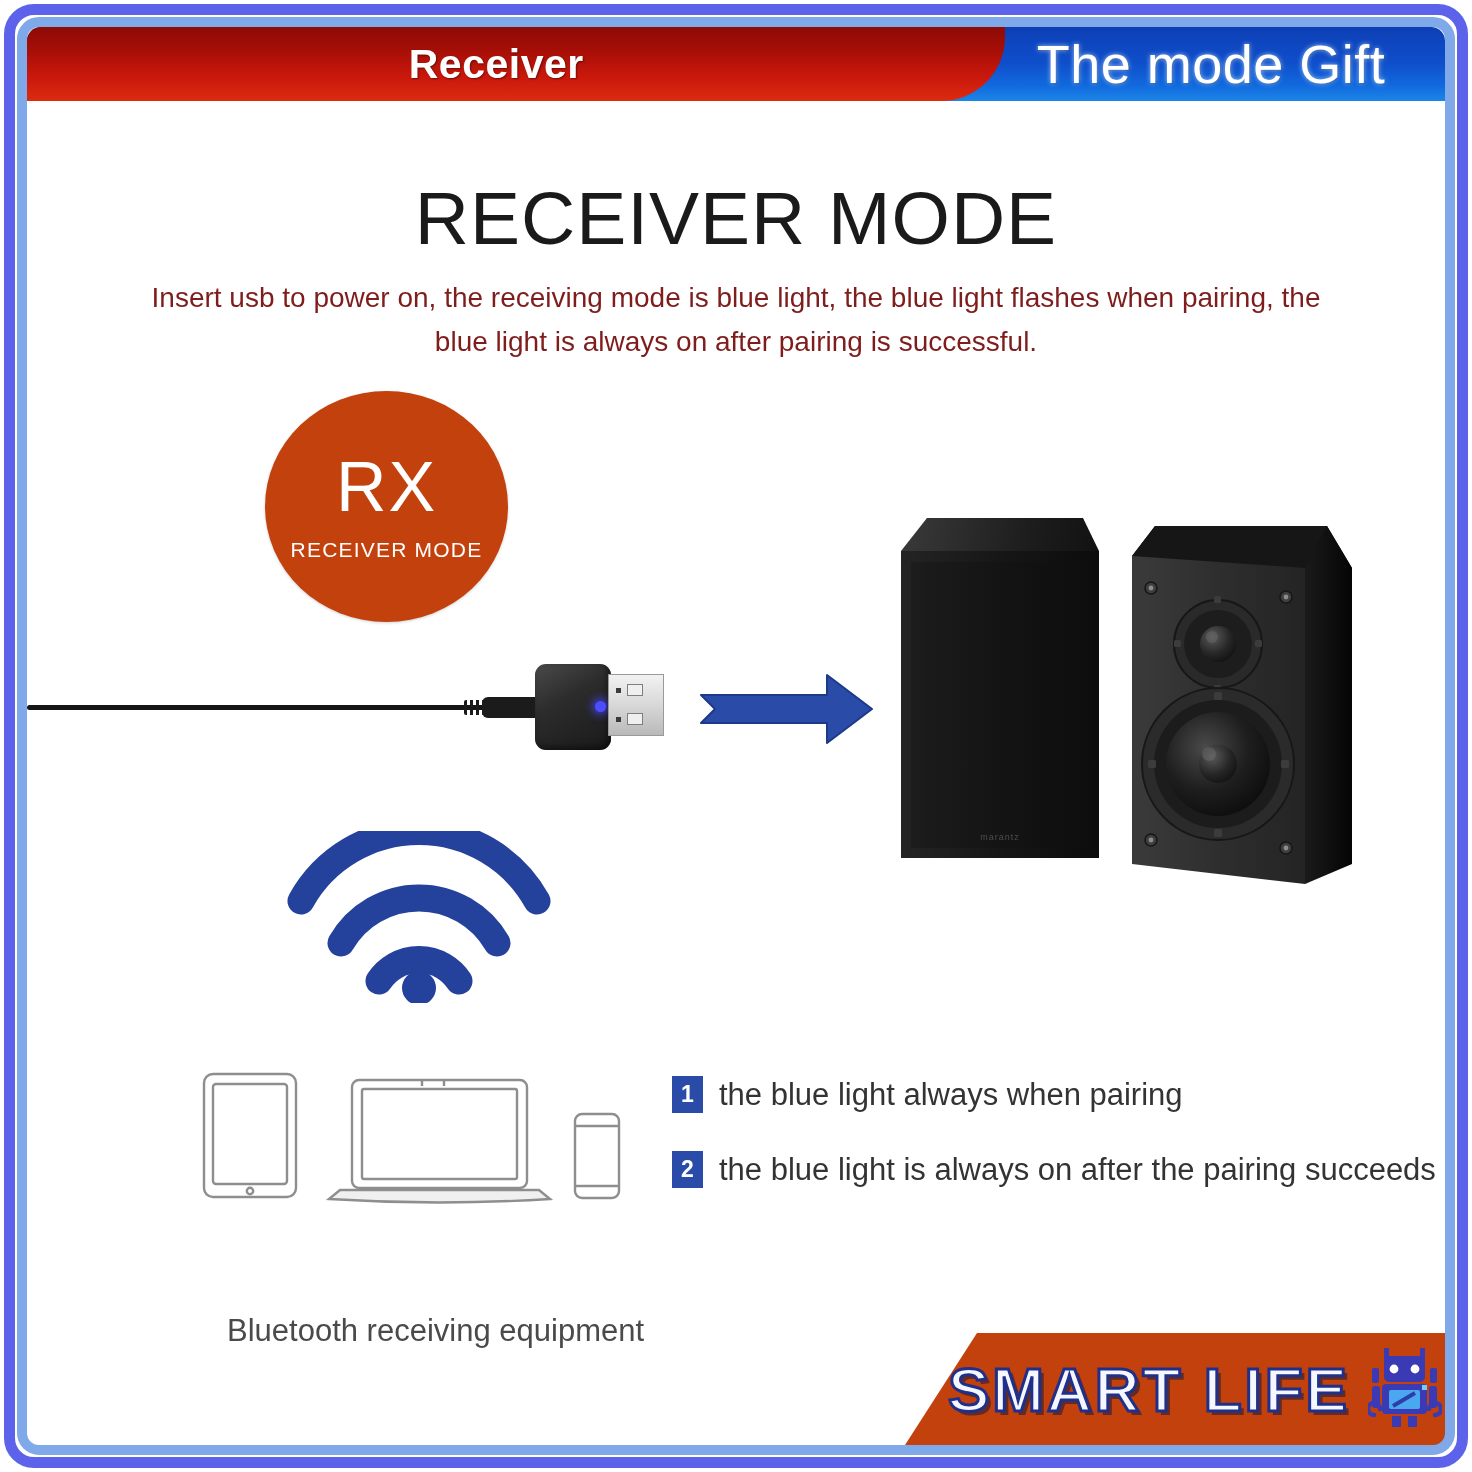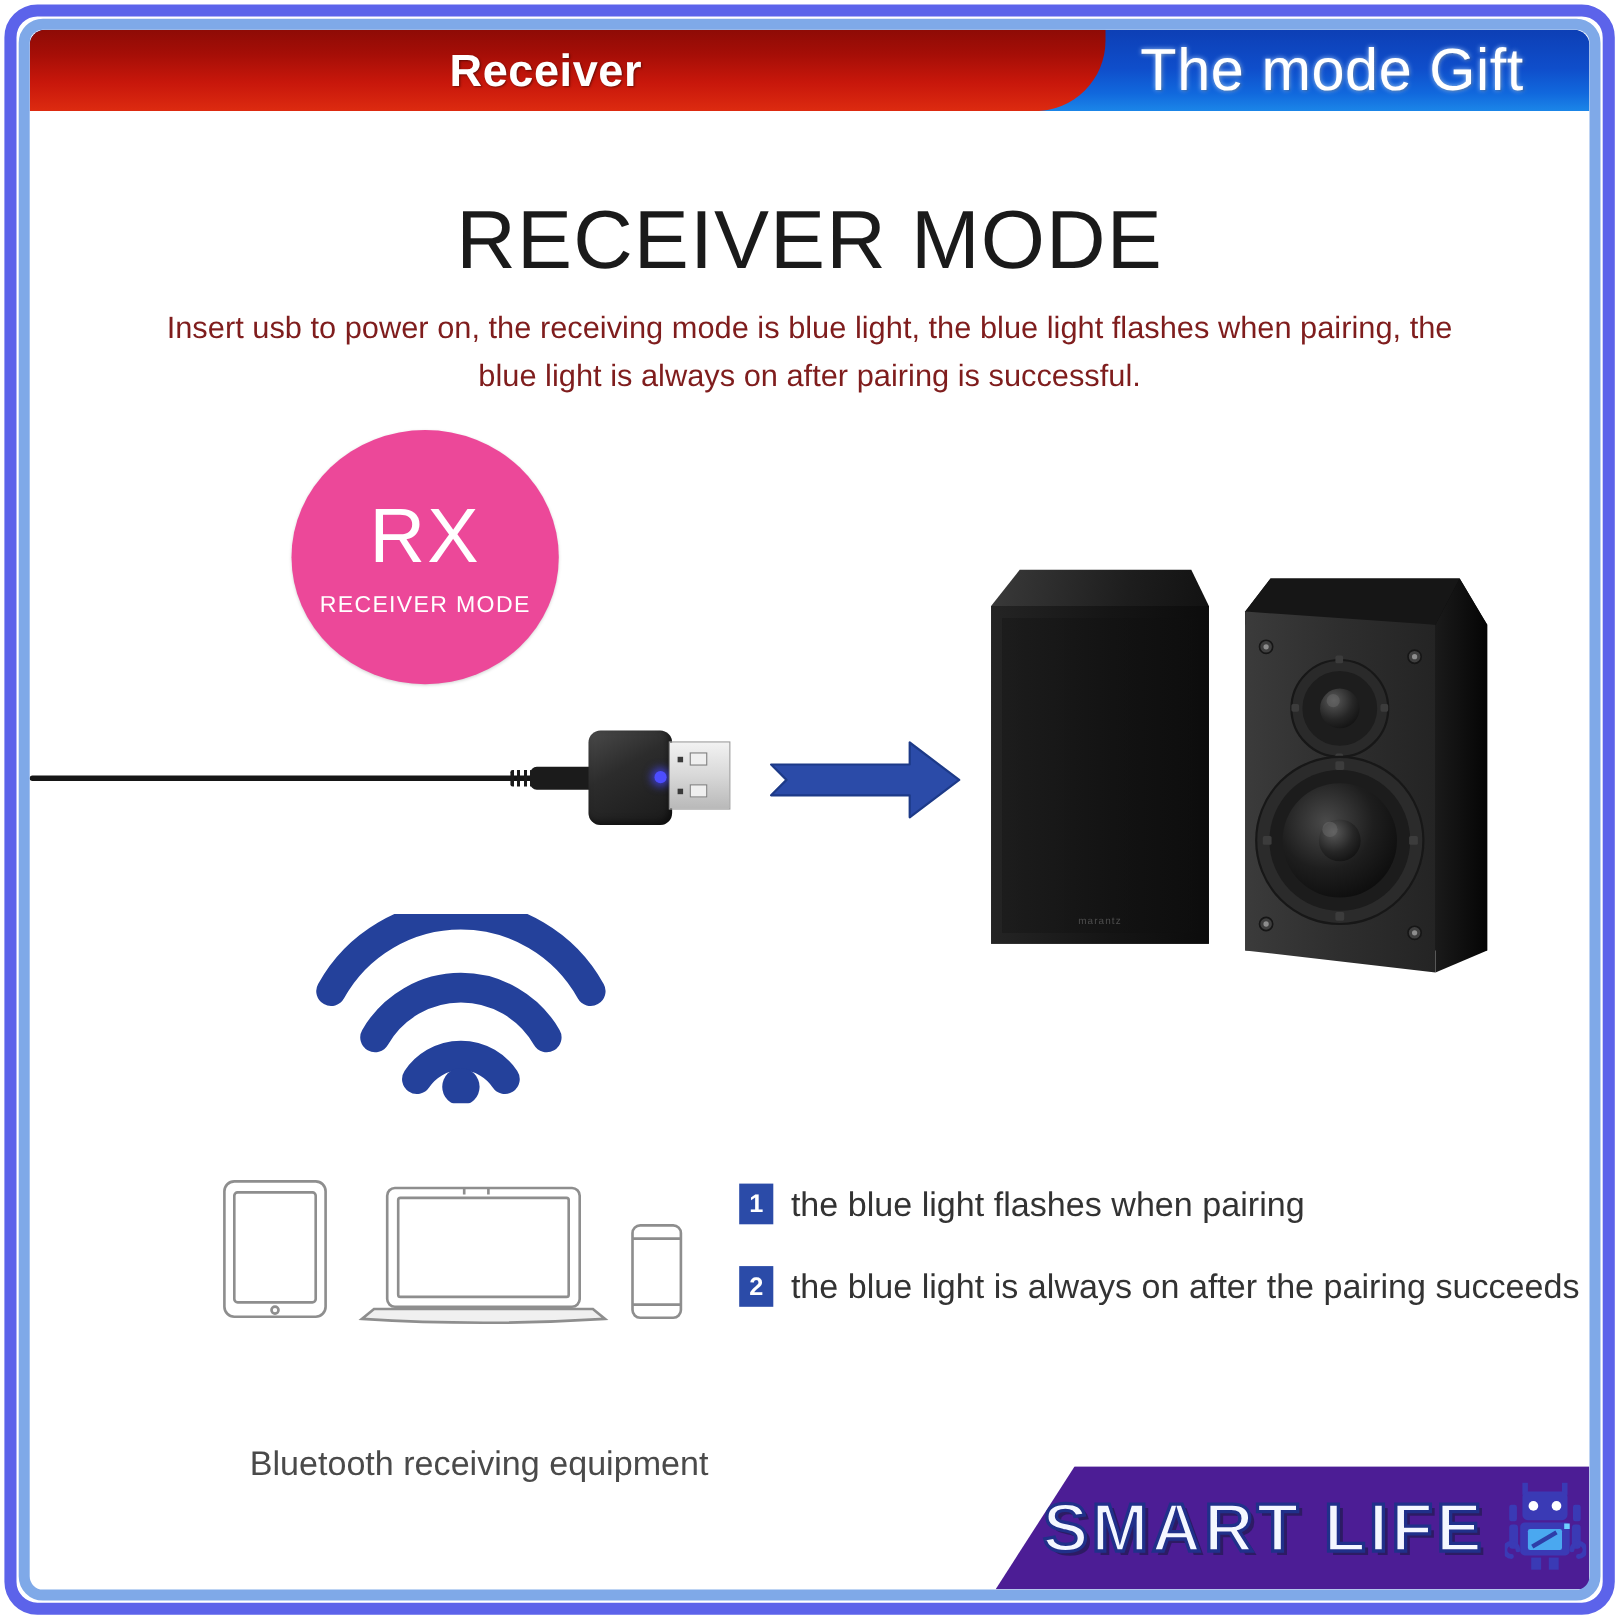--- a/index.html
+++ b/index.html
@@ -126,21 +126,21 @@
     line-height: 44px;
     color: #7f1d1d;
   }
 
   
   .rx-badge {
     position: absolute;
     left: 238px; top: 290px;
     width: 243px; height: 231px;
     border-radius: 50%;
-    background: #ec4899;
+    background: #c2410c;
     display: flex;
     flex-direction: column;
     align-items: center;
     justify-content: center;
     box-shadow: 0 1px 3px rgba(0,0,0,0.18);
   }
   .rx-badge .rx-main {
     color: #ffffff;
     font-size: 70px;
     line-height: 70px;
@@ -275,21 +275,21 @@
     left: 200px; top: 1212px;
     font-size: 31px;
     color: #4a4a4a;
   }
 
   
   .smartlife {
     position: absolute;
     right: 0px; bottom: 0px;
     width: 540px; height: 112px;
-    background: #4c1d95;
+    background: #c2410c;
     clip-path: polygon(72px 0, 100% 0, 100% 100%, 0 100%);
     display: flex;
     align-items: center;
     justify-content: center;
     gap: 18px;
     padding-left: 40px;
     box-sizing: border-box;
   }
   .smartlife-text {
     font-size: 62px;
@@ -455,21 +455,21 @@
             <line x1="393" y1="70" x2="437" y2="70"></line>
             <line x1="393" y1="130" x2="437" y2="130"></line>
           </g>
         </g>
       </svg>
     </div>
 
     <div class="notes">
       <div class="note-row">
         <div class="note-num">1</div>
-        <div class="note-text">the blue light flashes when pairing</div>
+        <div class="note-text">the blue light always when pairing</div>
       </div>
       <div class="note-row">
         <div class="note-num">2</div>
         <div class="note-text">the blue light is always on after the pairing succeeds</div>
       </div>
     </div>
 
     <div class="caption">Bluetooth receiving equipment</div>
 
     <div class="smartlife">

